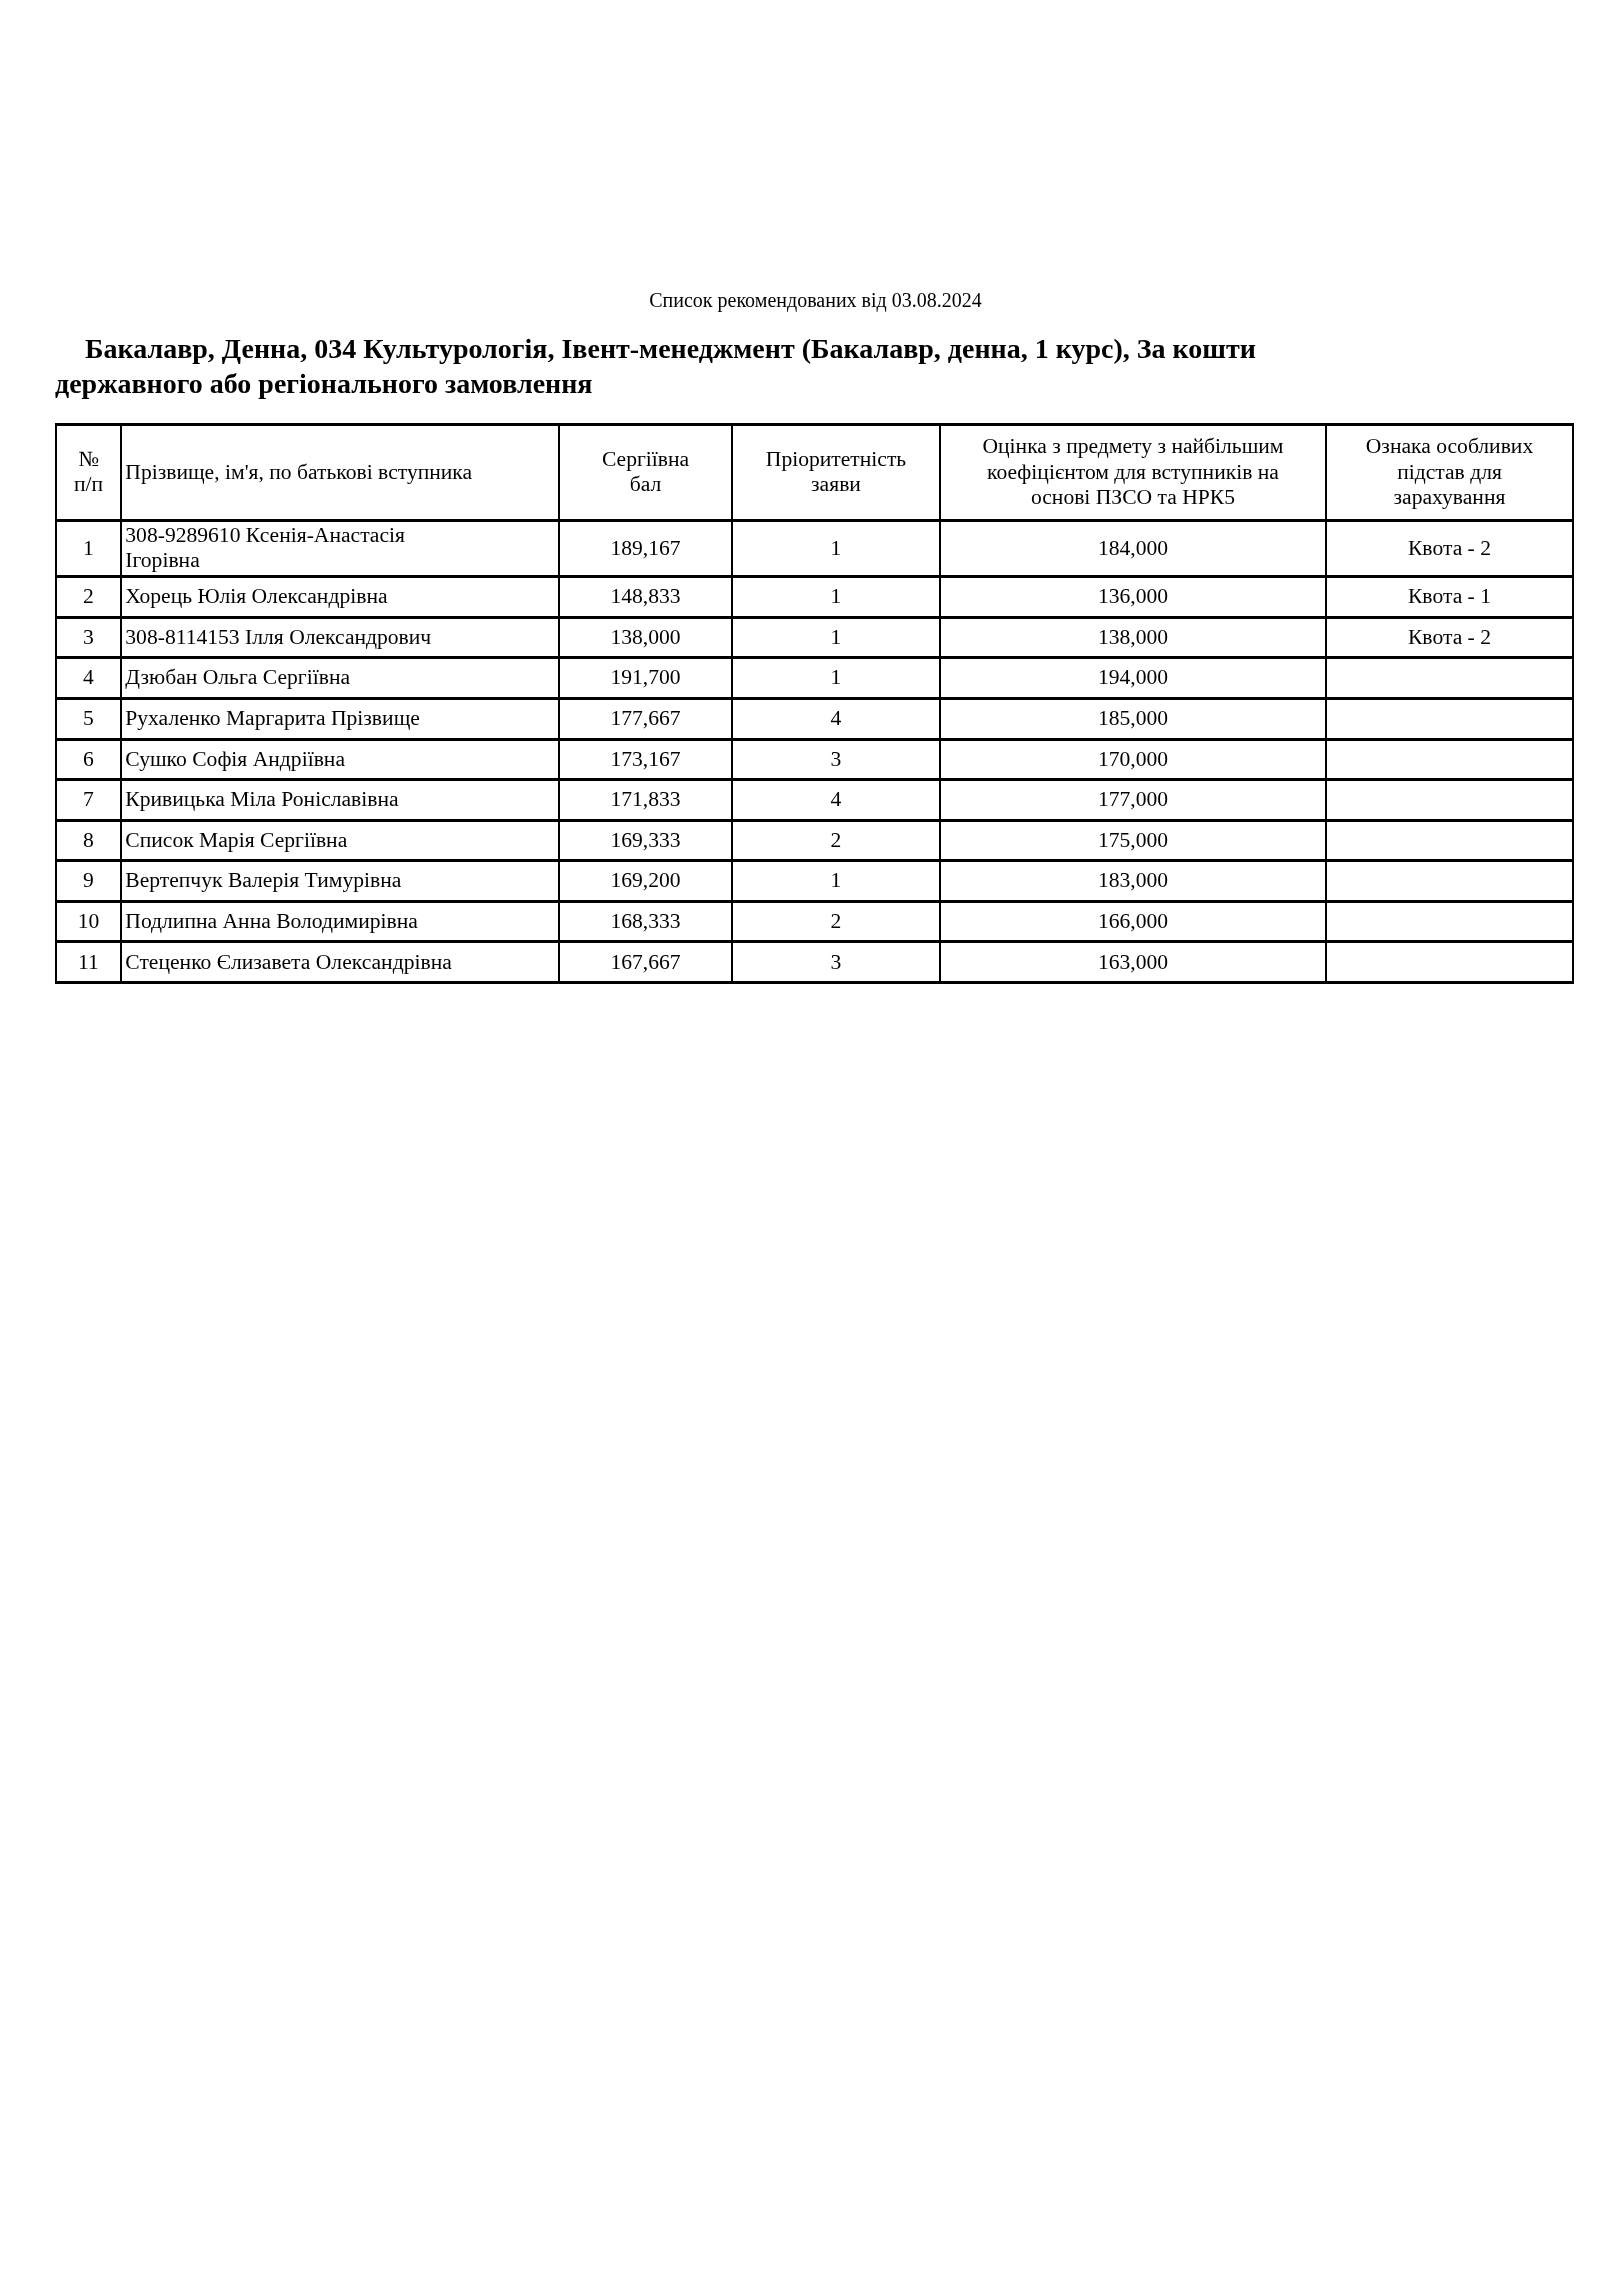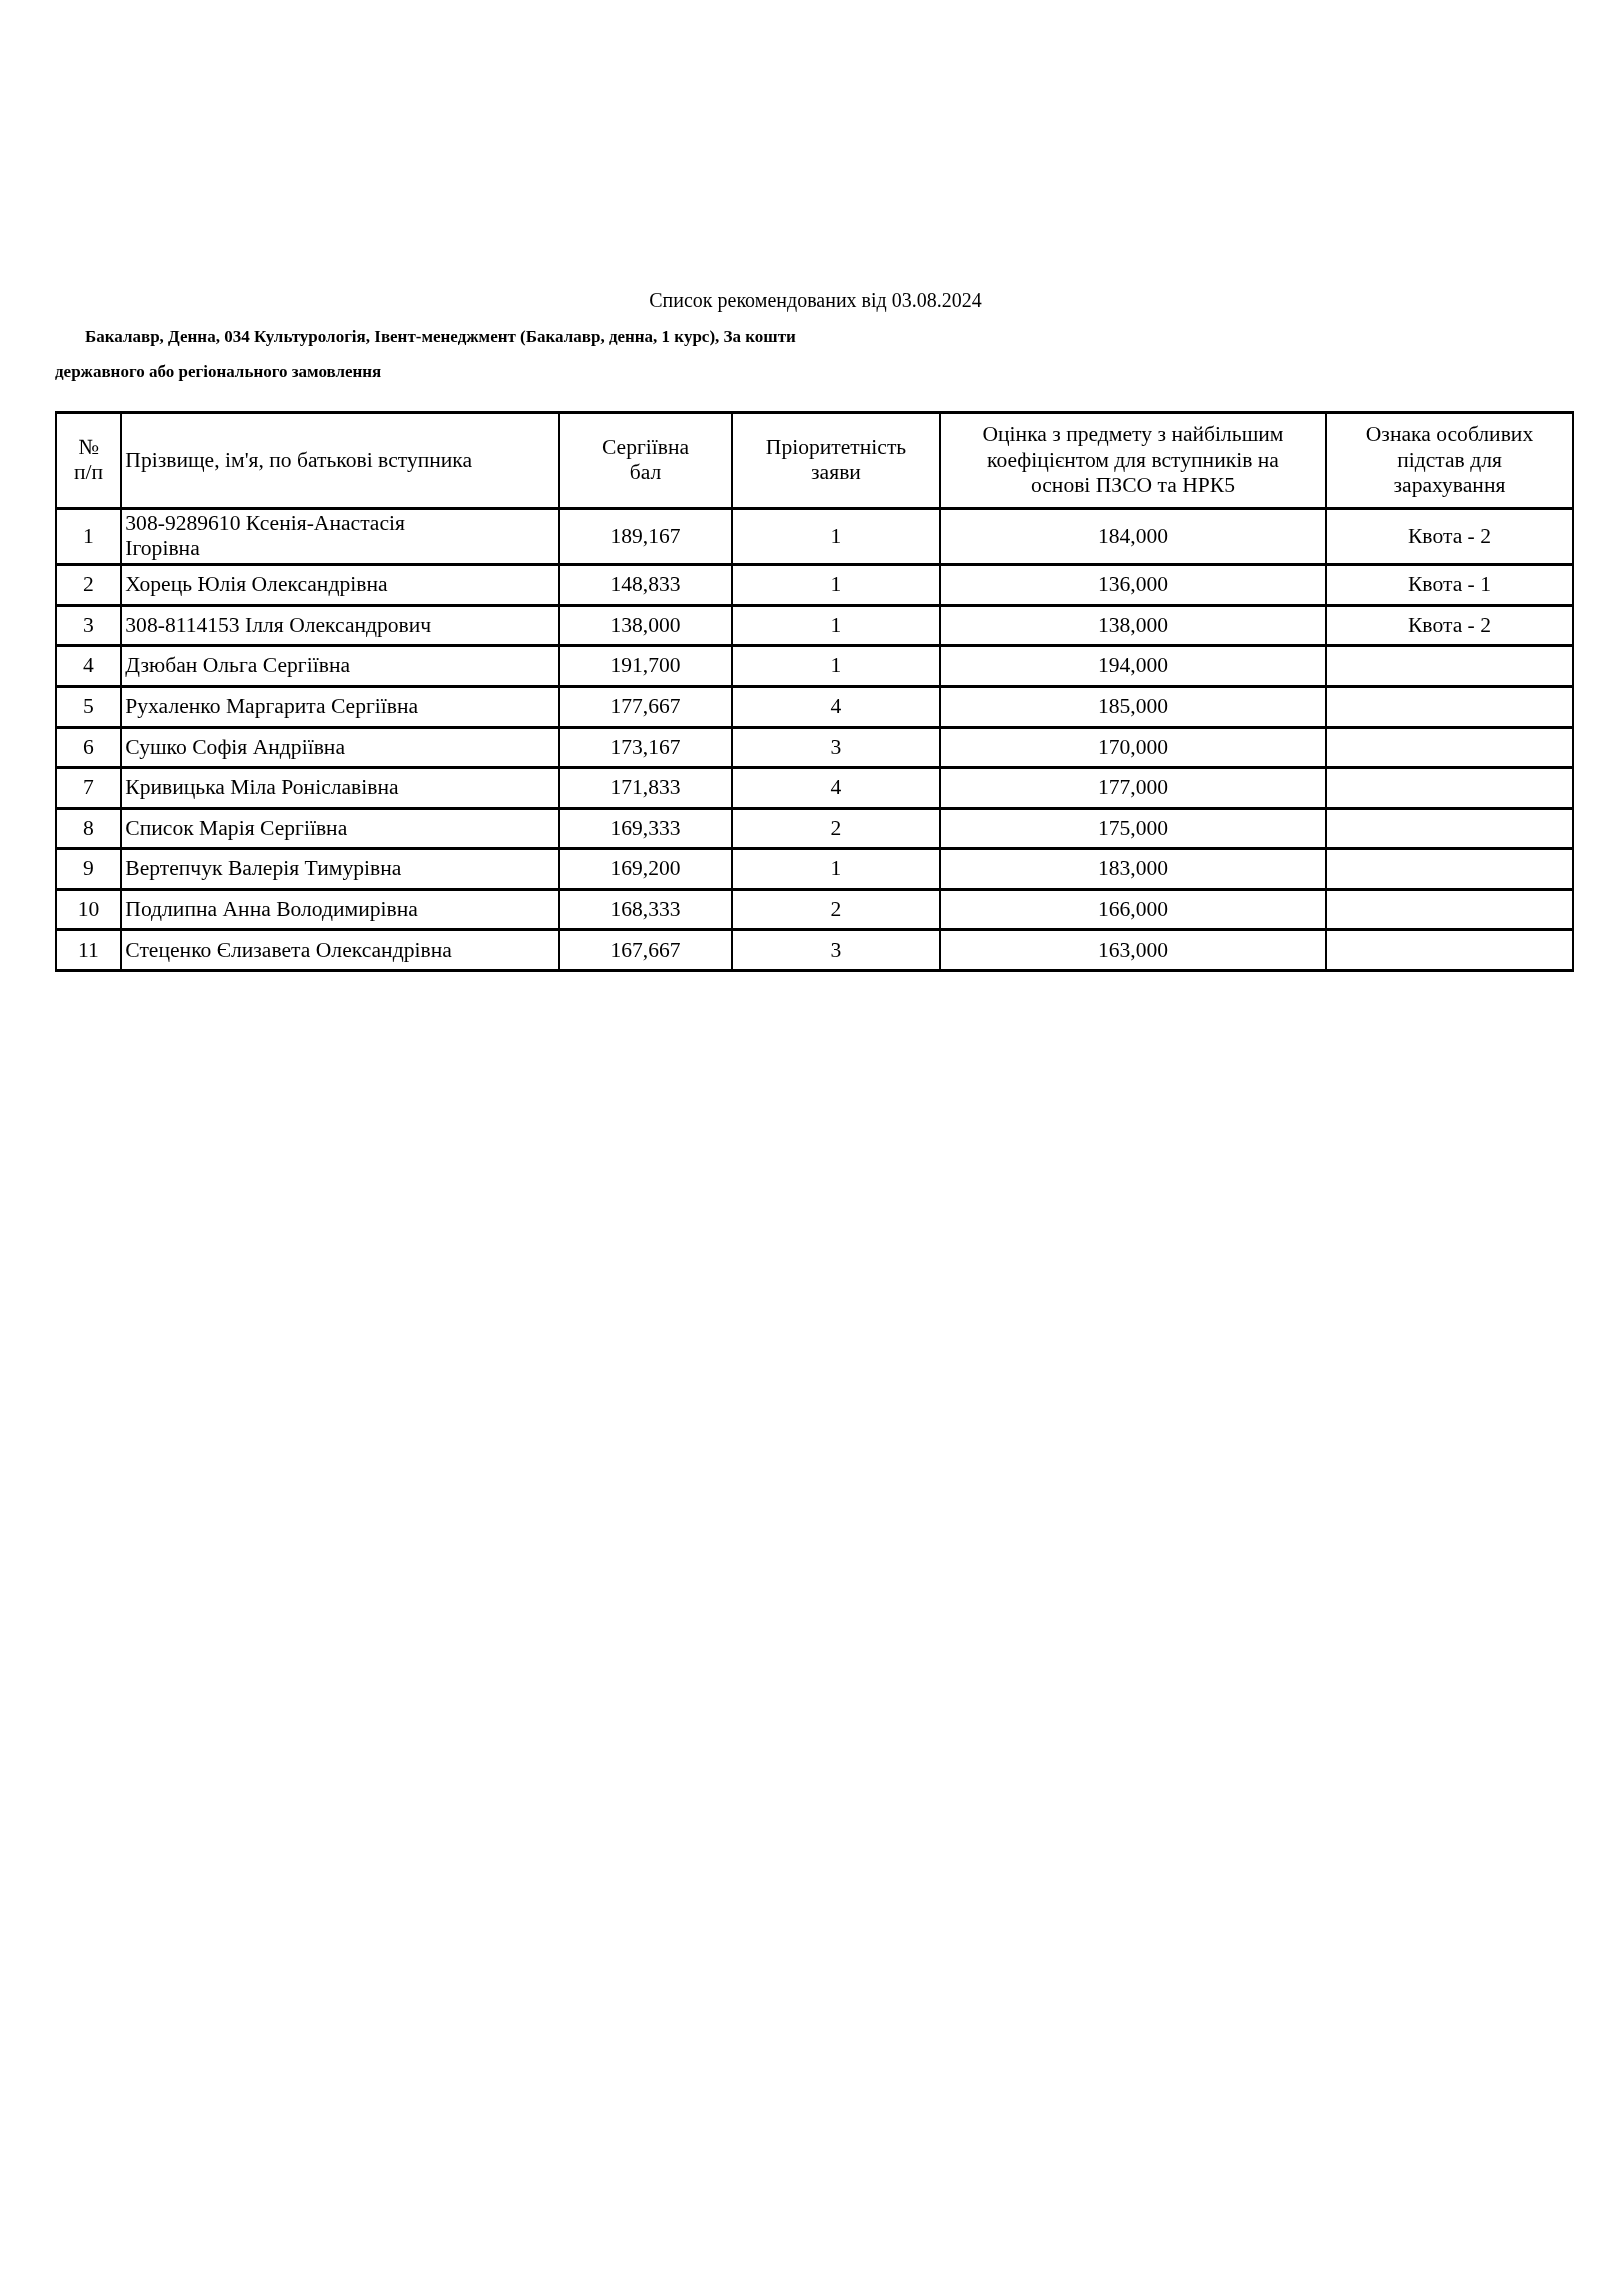--- a/index.html
+++ b/index.html
@@ -20,24 +20,24 @@
     height: 2295px;
     padding: 285px 47px 0 55px;
   }
   .doc-title {
     text-align: center;
     font-size: 20px;
     line-height: 30px;
     font-weight: normal;
   }
   .doc-subtitle {
-    font-size: 17px;
+    font-size: 28px;
     font-weight: bold;
     line-height: 35px;
-    margin-top: 4px;
+    margin-top: 16px;
     text-indent: 30px;
     white-space: pre-line;
   }
   table.applicants {
     border-collapse: collapse;
     table-layout: fixed;
     width: 1518px;
     margin-top: 22px;
   }
   .applicants th, .applicants td {
@@ -132,21 +132,21 @@
         <tr>
           <td class="c-num">4</td>
           <td class="c-name">Дзюбан Ольга Сергіївна</td>
           <td class="c-score">191,700</td>
           <td class="c-priority">1</td>
           <td class="c-subject">194,000</td>
           <td class="c-quota"></td>
         </tr>
         <tr>
           <td class="c-num">5</td>
-          <td class="c-name">Рухаленко Маргарита Сергіївна</td>
+          <td class="c-name">Рухаленко Маргарита Прізвище</td>
           <td class="c-score">177,667</td>
           <td class="c-priority">4</td>
           <td class="c-subject">185,000</td>
           <td class="c-quota"></td>
         </tr>
         <tr>
           <td class="c-num">6</td>
           <td class="c-name">Сушко Софія Андріївна</td>
           <td class="c-score">173,167</td>
           <td class="c-priority">3</td>

